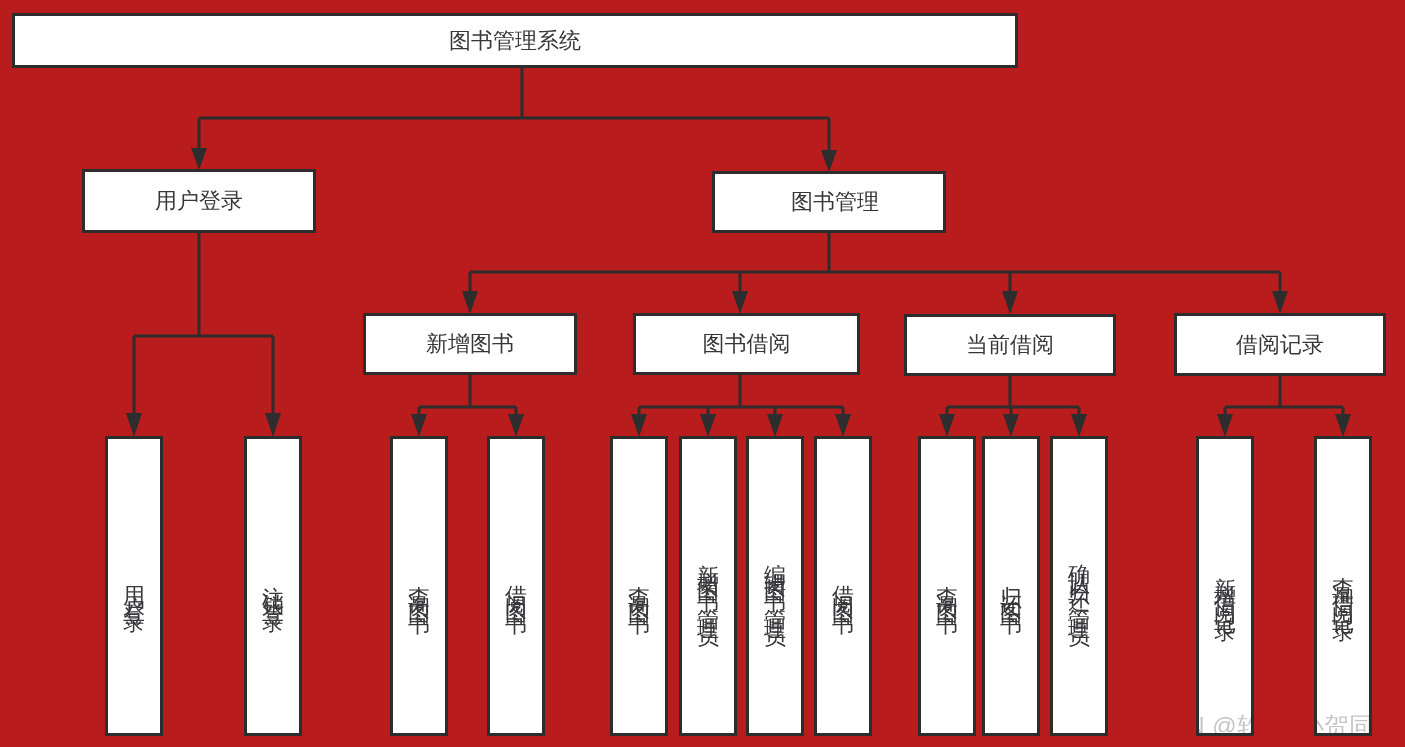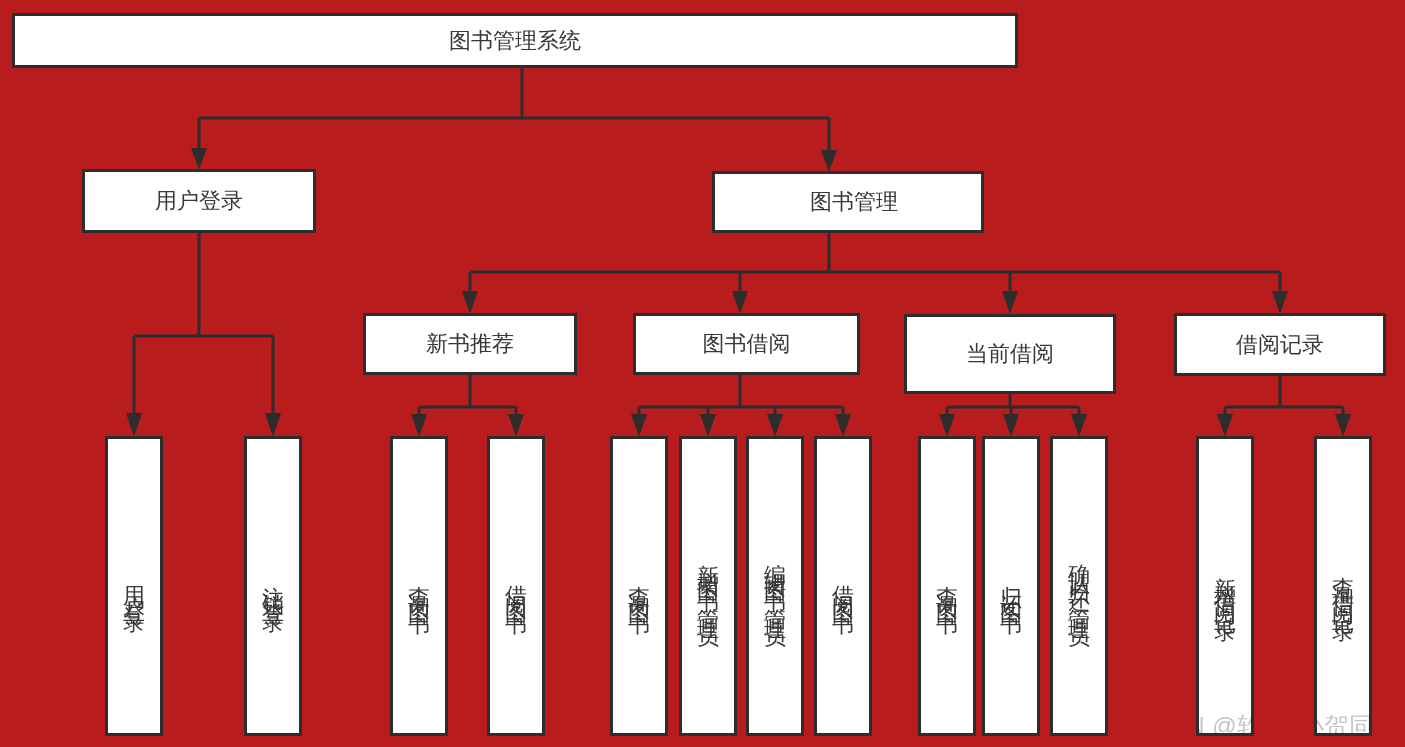--- a/index.html
+++ b/index.html
@@ -96,31 +96,31 @@
     </g>
   </svg>
 
   <div class="box" style="left:12px; top:13px; width:1006px; height:55px;">
     <span class="label">图书管理系统</span>
   </div>
 
   <div class="box" style="left:82px; top:169px; width:234px; height:64px;">
     <span class="label">用户登录</span>
   </div>
-  <div class="box" style="left:712px; top:171px; width:272px; height:62px;padding-left:12px;">
+  <div class="box" style="left:712px; top:171px; width:234px; height:62px;padding-left:12px;">
     <span class="label">图书管理</span>
   </div>
 
   <div class="box" style="left:363px; top:313px; width:214px; height:62px;">
-    <span class="label">新书推荐</span>
+    <span class="label">新增图书</span>
   </div>
   <div class="box" style="left:633px; top:313px; width:227px; height:62px;">
     <span class="label">图书借阅</span>
   </div>
-  <div class="box" style="left:904px; top:314px; width:212px; height:80px;">
+  <div class="box" style="left:904px; top:314px; width:212px; height:62px;">
     <span class="label">当前借阅</span>
   </div>
   <div class="box" style="left:1174px; top:313px; width:212px; height:63px;">
     <span class="label">借阅记录</span>
   </div>
 
   <div class="box vbox" style="left:105px; top:436px; width:58px; height:300px;">
     <span class="label">用户登录</span>
   </div>
   <div class="box vbox" style="left:244px; top:436px; width:58px; height:300px;">

